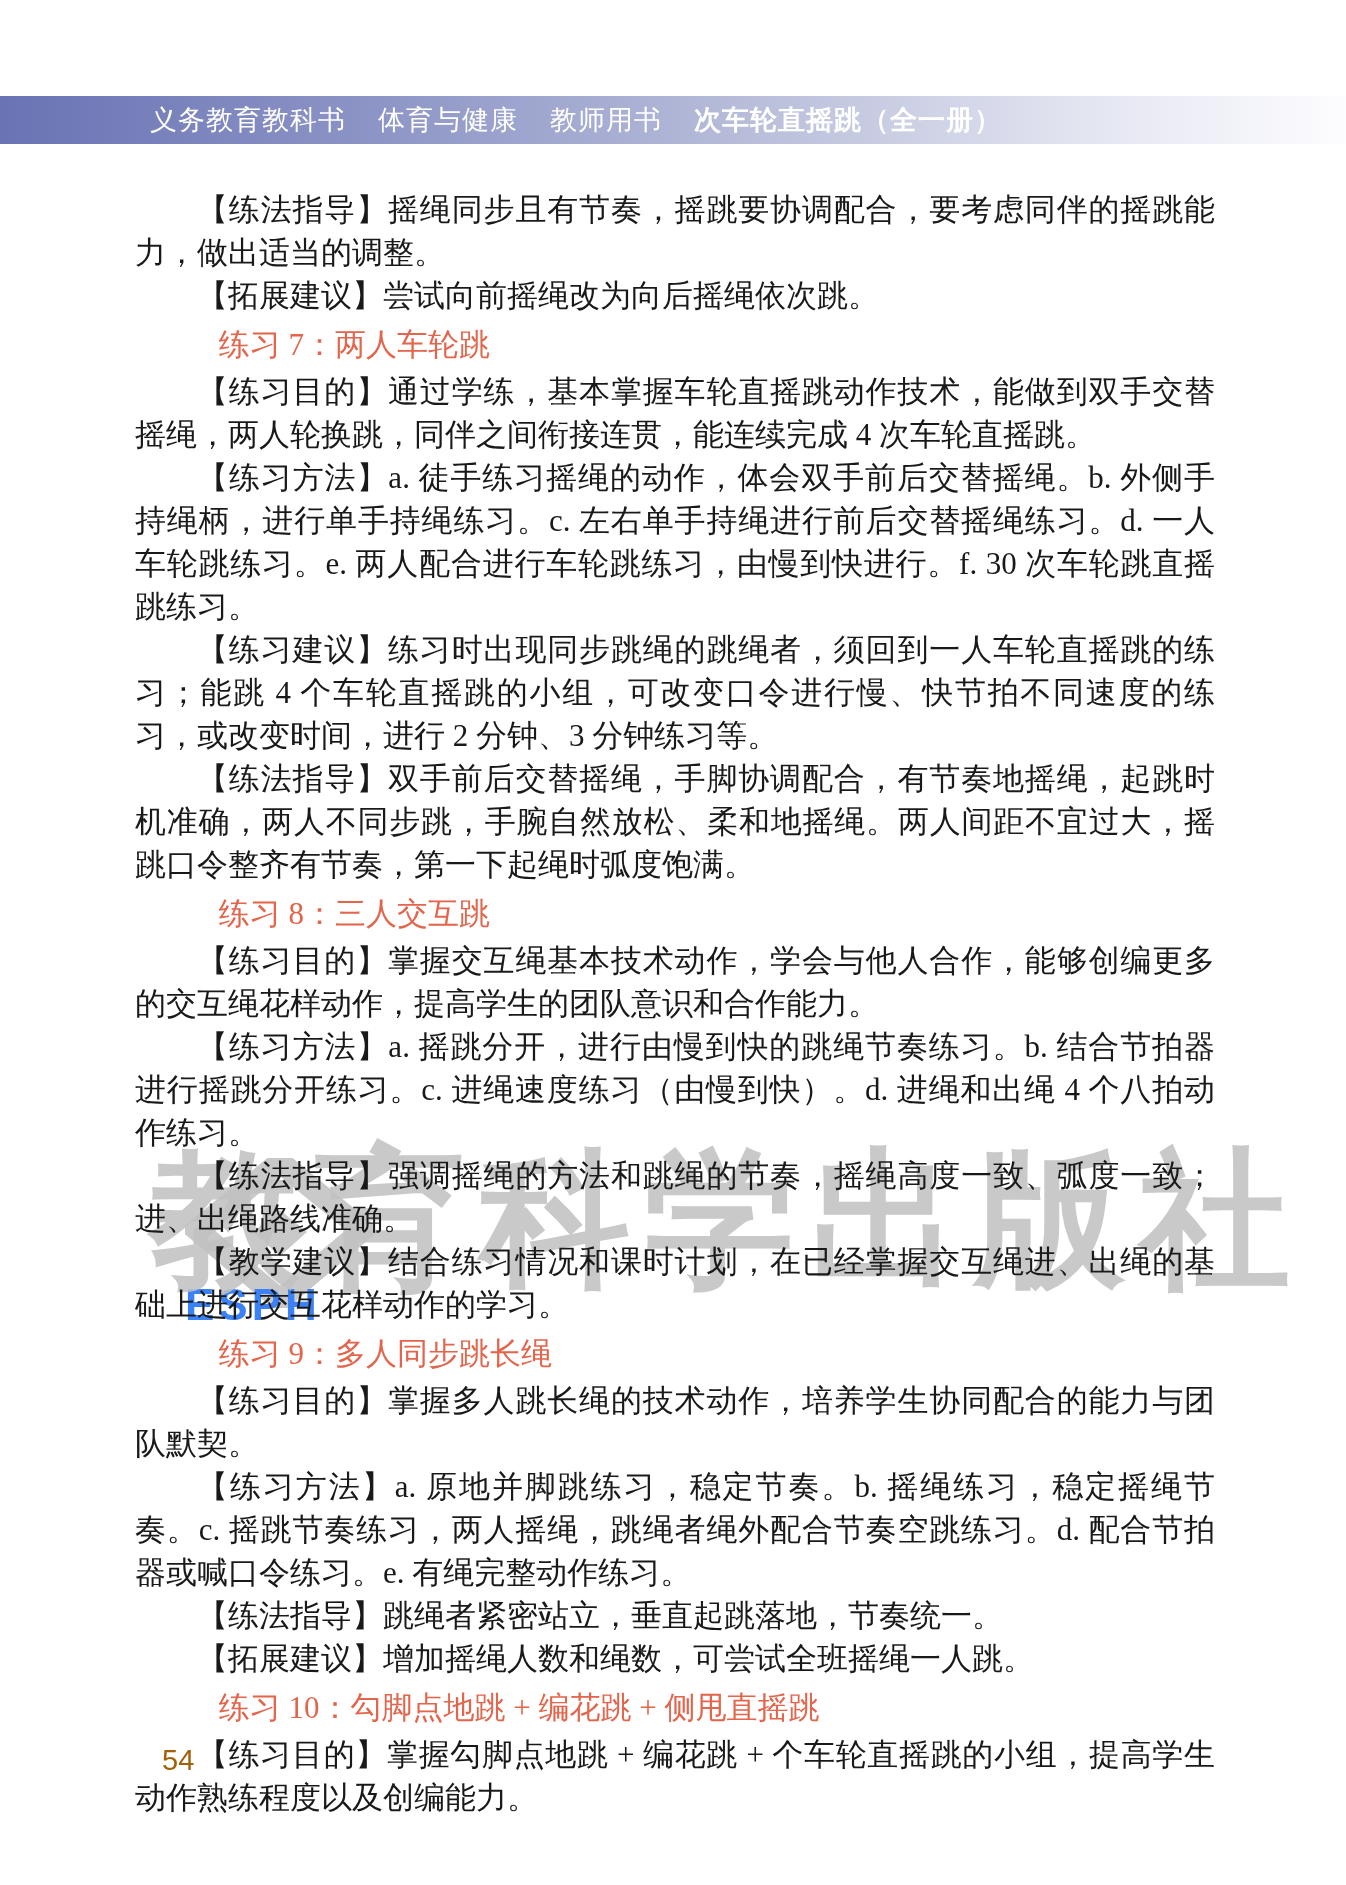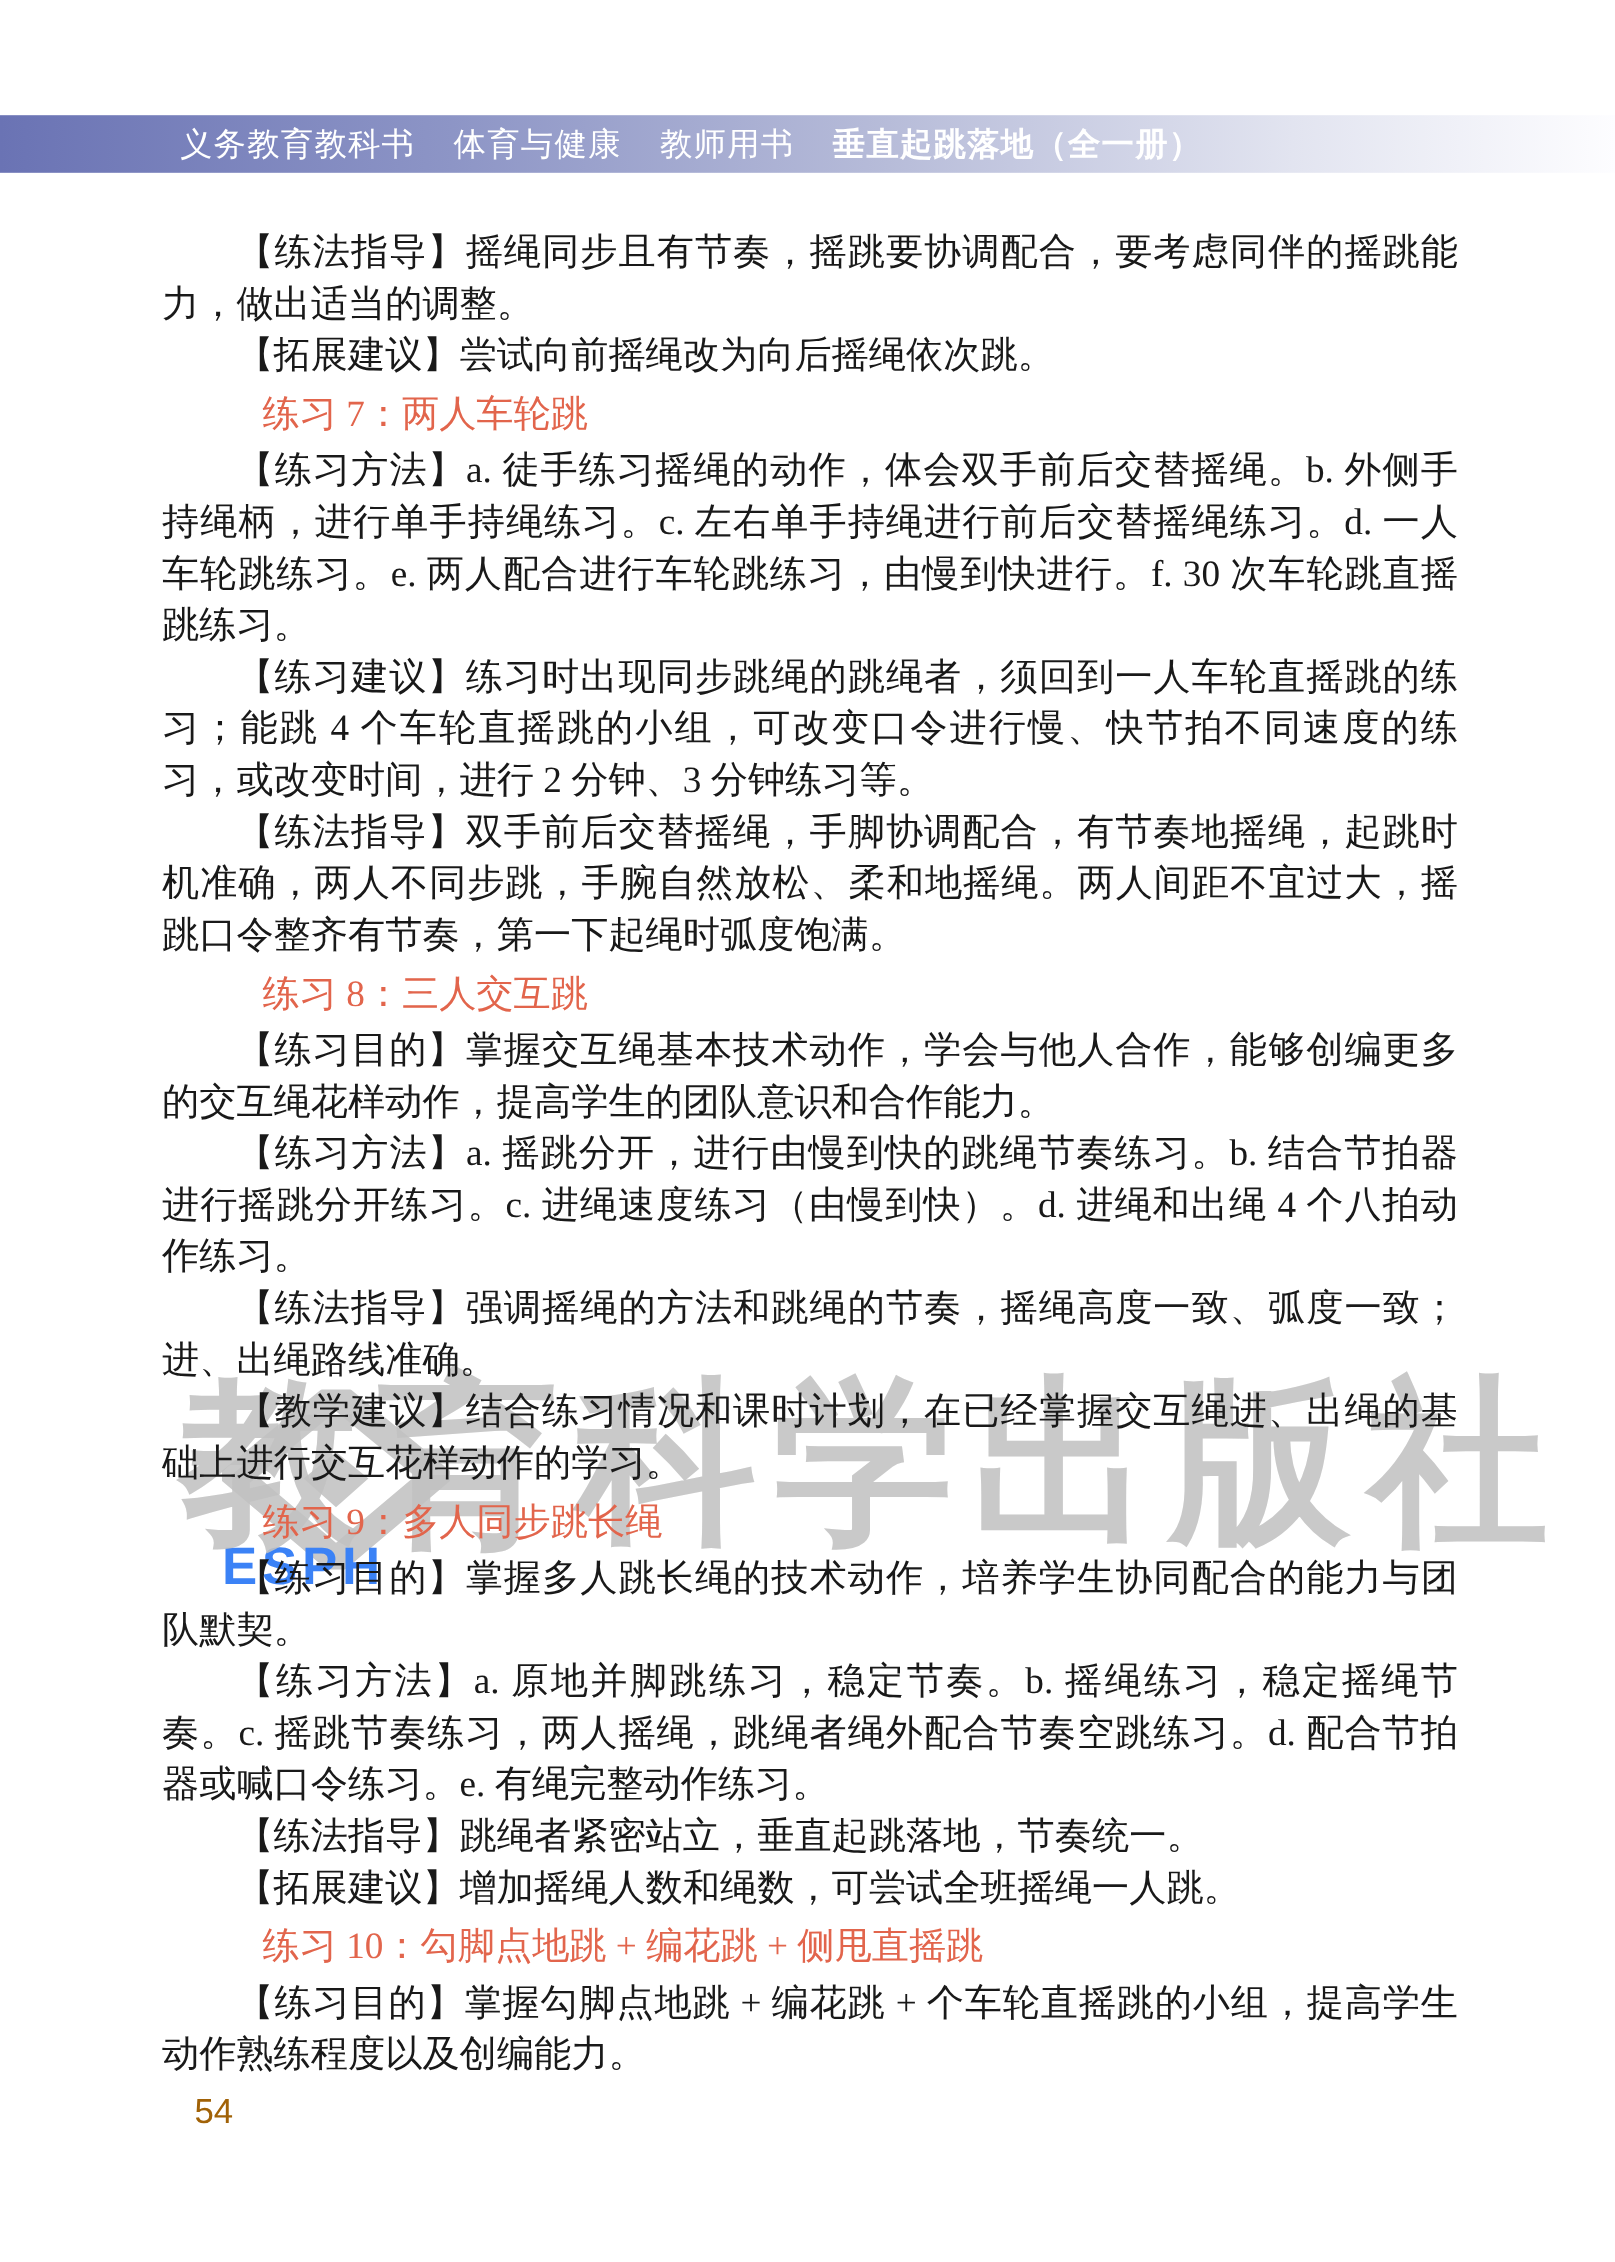--- a/index.html
+++ b/index.html
@@ -98,21 +98,21 @@
 </style>
 </head>
 <body>
 
 <div class="page">
 
   <div class="header-bar">
     <span class="seg">义务教育教科书</span>
     <span class="seg">体育与健康</span>
     <span class="seg">教师用书</span>
-    <span class="seg seg-bold">垂直起跳落地（全一册）</span>
+    <span class="seg seg-bold">次车轮直摇跳（全一册）</span>
   </div>
 
   <div class="esph-mark">
     <svg width="190" height="150" viewBox="0 0 190 150">
       <path d="M95 4 L178 72 L95 142 L12 72 Z" fill="none" stroke="#c9c9c9" stroke-width="22"></path>
       <path d="M95 52 L122 74 L95 98 L68 74 Z" fill="#c9c9c9"></path>
     </svg>
     <div class="esph-text">ESPH</div>
   </div>
   <div class="watermark-row">
@@ -122,20 +122,21 @@
     <span>学</span>
     <span>出</span>
     <span>版</span>
     <span>社</span>
   </div>
 
   <div class="content">
     <p>【练法指导】摇绳同步且有节奏，摇跳要协调配合，要考虑同伴的摇跳能力，做出适当的调整。</p>
     <p>【拓展建议】尝试向前摇绳改为向后摇绳依次跳。</p>
     <p class="heading">练习 7：两人车轮跳</p>
+    <p>【练习目的】通过学练，基本掌握车轮直摇跳动作技术，能做到双手交替摇绳，两人轮换跳，同伴之间衔接连贯，能连续完成 4 次车轮直摇跳。</p>
     <p>【练习方法】a. 徒手练习摇绳的动作，体会双手前后交替摇绳。b. 外侧手持绳柄，进行单手持绳练习。c. 左右单手持绳进行前后交替摇绳练习。d. 一人车轮跳练习。e. 两人配合进行车轮跳练习，由慢到快进行。f. 30 次车轮跳直摇跳练习。</p>
     <p>【练习建议】练习时出现同步跳绳的跳绳者，须回到一人车轮直摇跳的练习；能跳 4 个车轮直摇跳的小组，可改变口令进行慢、快节拍不同速度的练习，或改变时间，进行 2 分钟、3 分钟练习等。</p>
     <p>【练法指导】双手前后交替摇绳，手脚协调配合，有节奏地摇绳，起跳时机准确，两人不同步跳，手腕自然放松、柔和地摇绳。两人间距不宜过大，摇跳口令整齐有节奏，第一下起绳时弧度饱满。</p>
     <p class="heading">练习 8：三人交互跳</p>
     <p>【练习目的】掌握交互绳基本技术动作，学会与他人合作，能够创编更多的交互绳花样动作，提高学生的团队意识和合作能力。</p>
     <p>【练习方法】a. 摇跳分开，进行由慢到快的跳绳节奏练习。b. 结合节拍器进行摇跳分开练习。c. 进绳速度练习（由慢到快）。d. 进绳和出绳 4 个八拍动作练习。</p>
     <p>【练法指导】强调摇绳的方法和跳绳的节奏，摇绳高度一致、弧度一致；进、出绳路线准确。</p>
     <p>【教学建议】结合练习情况和课时计划，在已经掌握交互绳进、出绳的基础上进行交互花样动作的学习。</p>
     <p class="heading">练习 9：多人同步跳长绳</p>
     <p>【练习目的】掌握多人跳长绳的技术动作，培养学生协同配合的能力与团队默契。</p>

